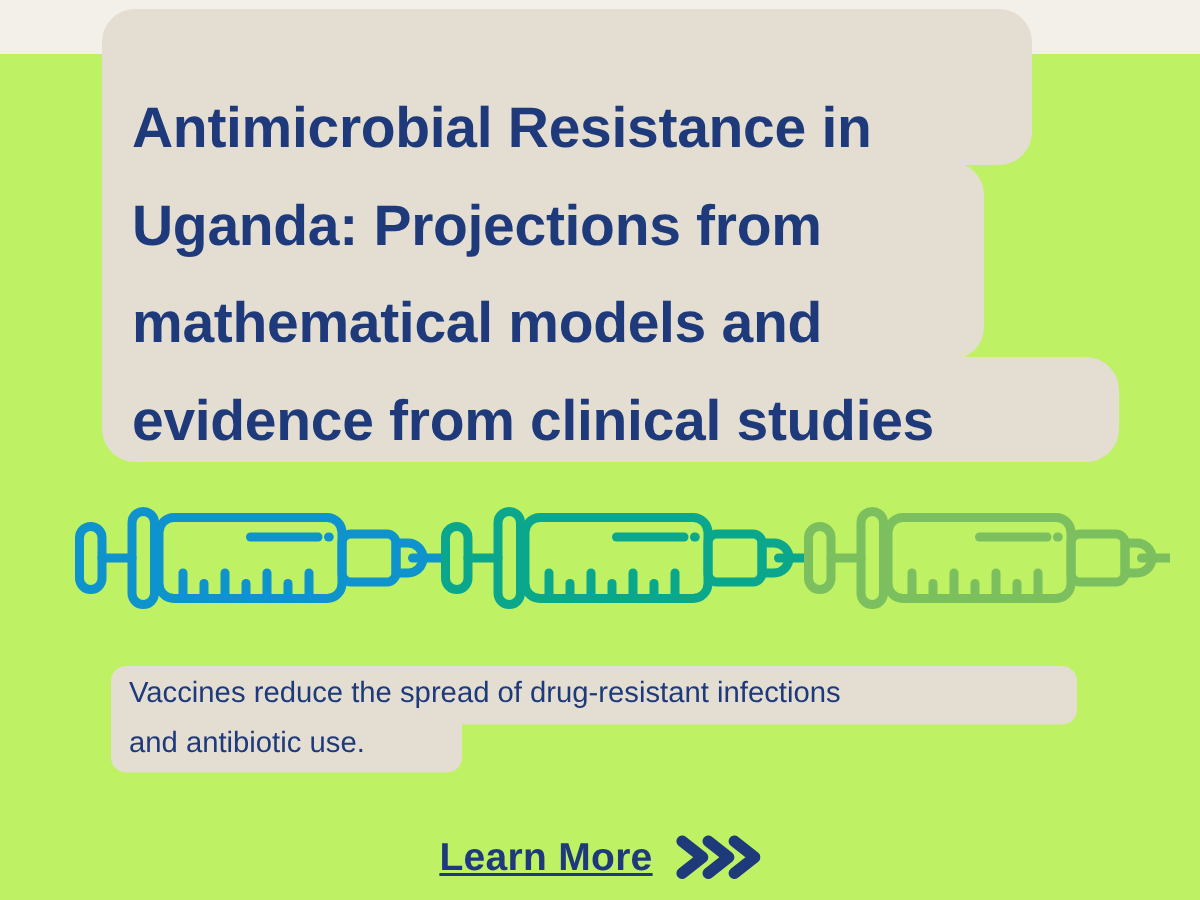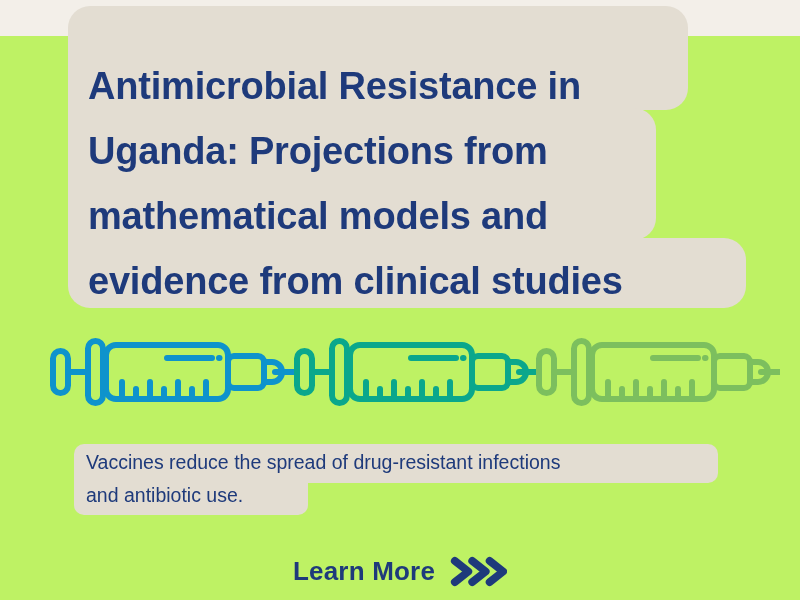--- a/index.html
+++ b/index.html
@@ -156,20 +156,21 @@
     align-items: center;
     justify-content: center;
     gap: 14px;
     cursor: pointer;
   }
   .learn-more-label {
     color: #1e3a7b;
     font-size: 26px;
     font-weight: bold;
     letter-spacing: 0.2px;
+    text-decoration: underline;
   }
   .chevrons {
     display: block;
     line-height: 0;
   }
 
   
   .footer-logo {
     position: absolute;
     left: 118px;

